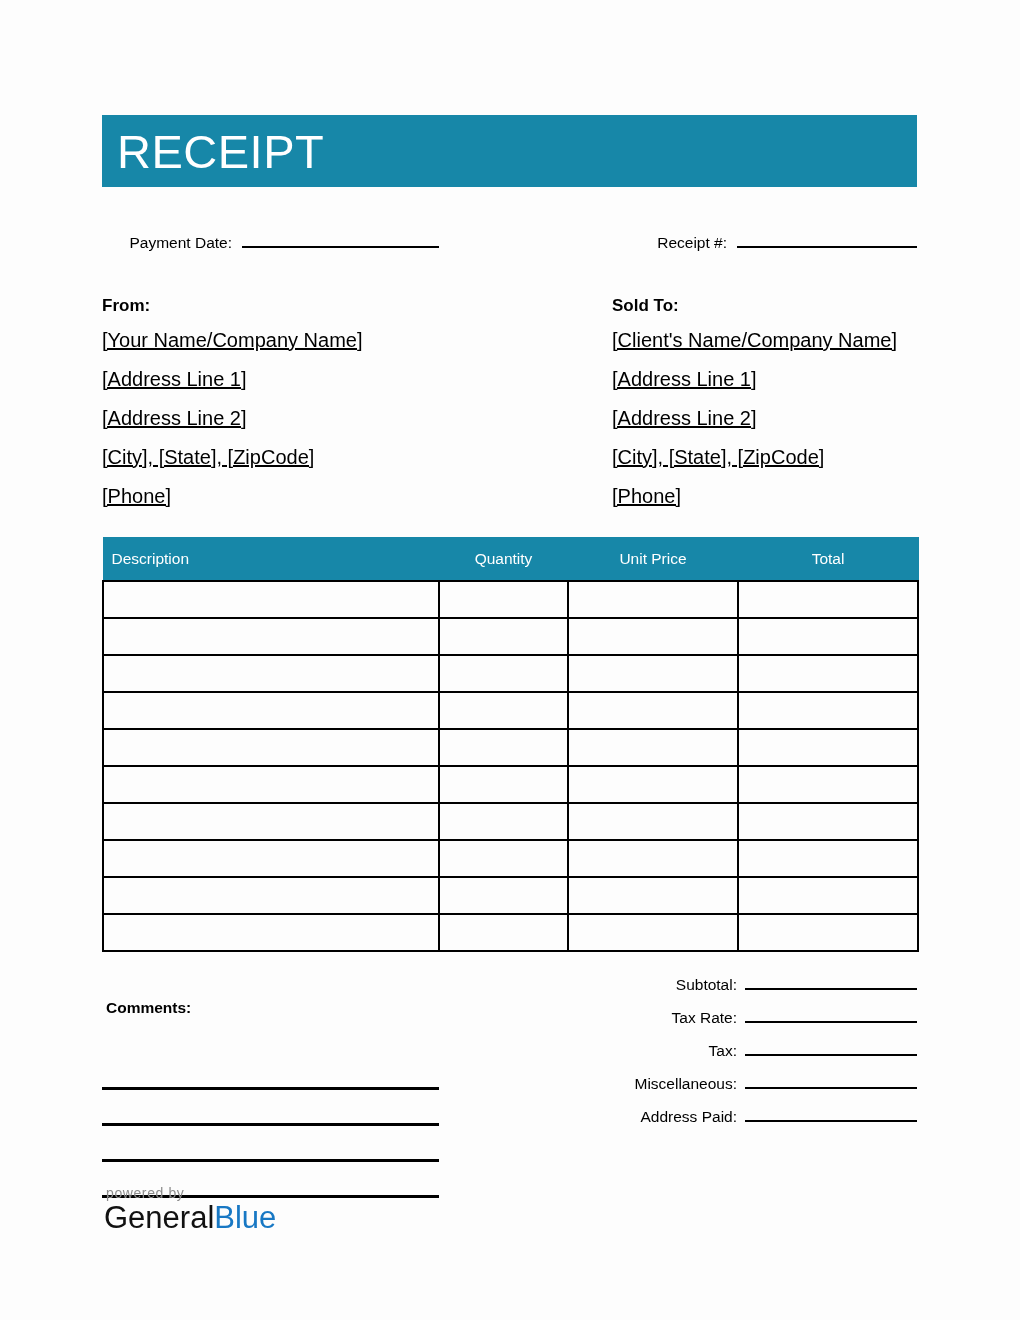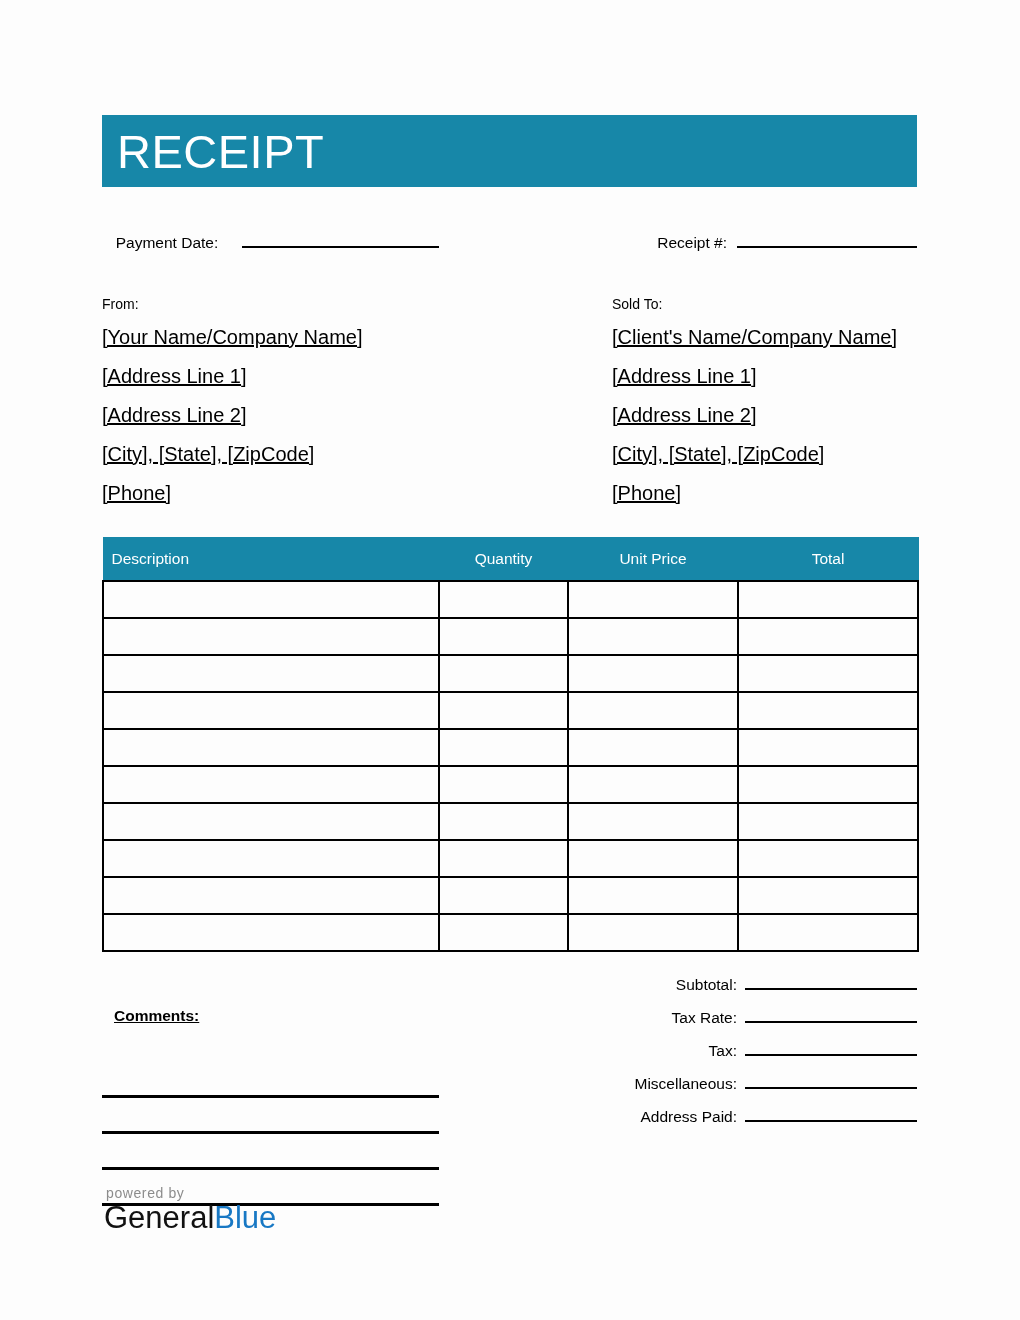--- a/index.html
+++ b/index.html
@@ -57,21 +57,21 @@
     align-items: baseline;
     height: 28px;
   }
   .meta-field.left  { left: 0px;   width: 337px; }
   .meta-field.right { left: 435px; width: 380px; }
 
   .meta-label {
     font-size: 15.5px;
     white-space: nowrap;
   }
-  .meta-field.left .meta-label  { width: 130px; text-align: center; }
+  .meta-field.left .meta-label  { width: 130px; text-align: right; }
   .meta-field.right .meta-label { width: 190px; text-align: right; }
 
   .meta-line {
     flex: 1;
     border-bottom: 2px solid #000;
     height: 20px;
     margin-left: 10px;
   }
   .meta-field.left  .meta-line { max-width: 207px; }
   .meta-field.right .meta-line { max-width: 185px; }
@@ -85,22 +85,22 @@
   }
   .addr-col {
     position: absolute;
     top: 0;
     width: 400px;
   }
   .addr-col.from   { left: 0px; }
   .addr-col.soldto { left: 465px; margin-left: 45px; }
 
   .addr-heading {
-    font-size: 14px;
-    font-weight: normal;
+    font-size: 17px;
+    font-weight: bold;
     margin: 0 0 16px 0;
     line-height: 1;
   }
   .addr-line {
     font-size: 20px;
     margin: 0 0 19px 0;
     line-height: 1;
     white-space: nowrap;
     text-decoration: underline;
   }
@@ -141,23 +141,22 @@
   
   .comments-block {
     position: absolute;
     left: 102px;
     top: 996px;
     width: 337px;
   }
   .comments-label {
     font-size: 15.5px;
     font-weight: bold;
-    margin: 12px;
-    line-height: 1;
-    text-decoration: underline;
+    margin: 4px;
+    line-height: 1;
   }
   .comments-lines {
     margin-top: 38px;
   }
   .comment-line {
     border-bottom: 3px solid #000;
     height: 33px;
   }
 
   

